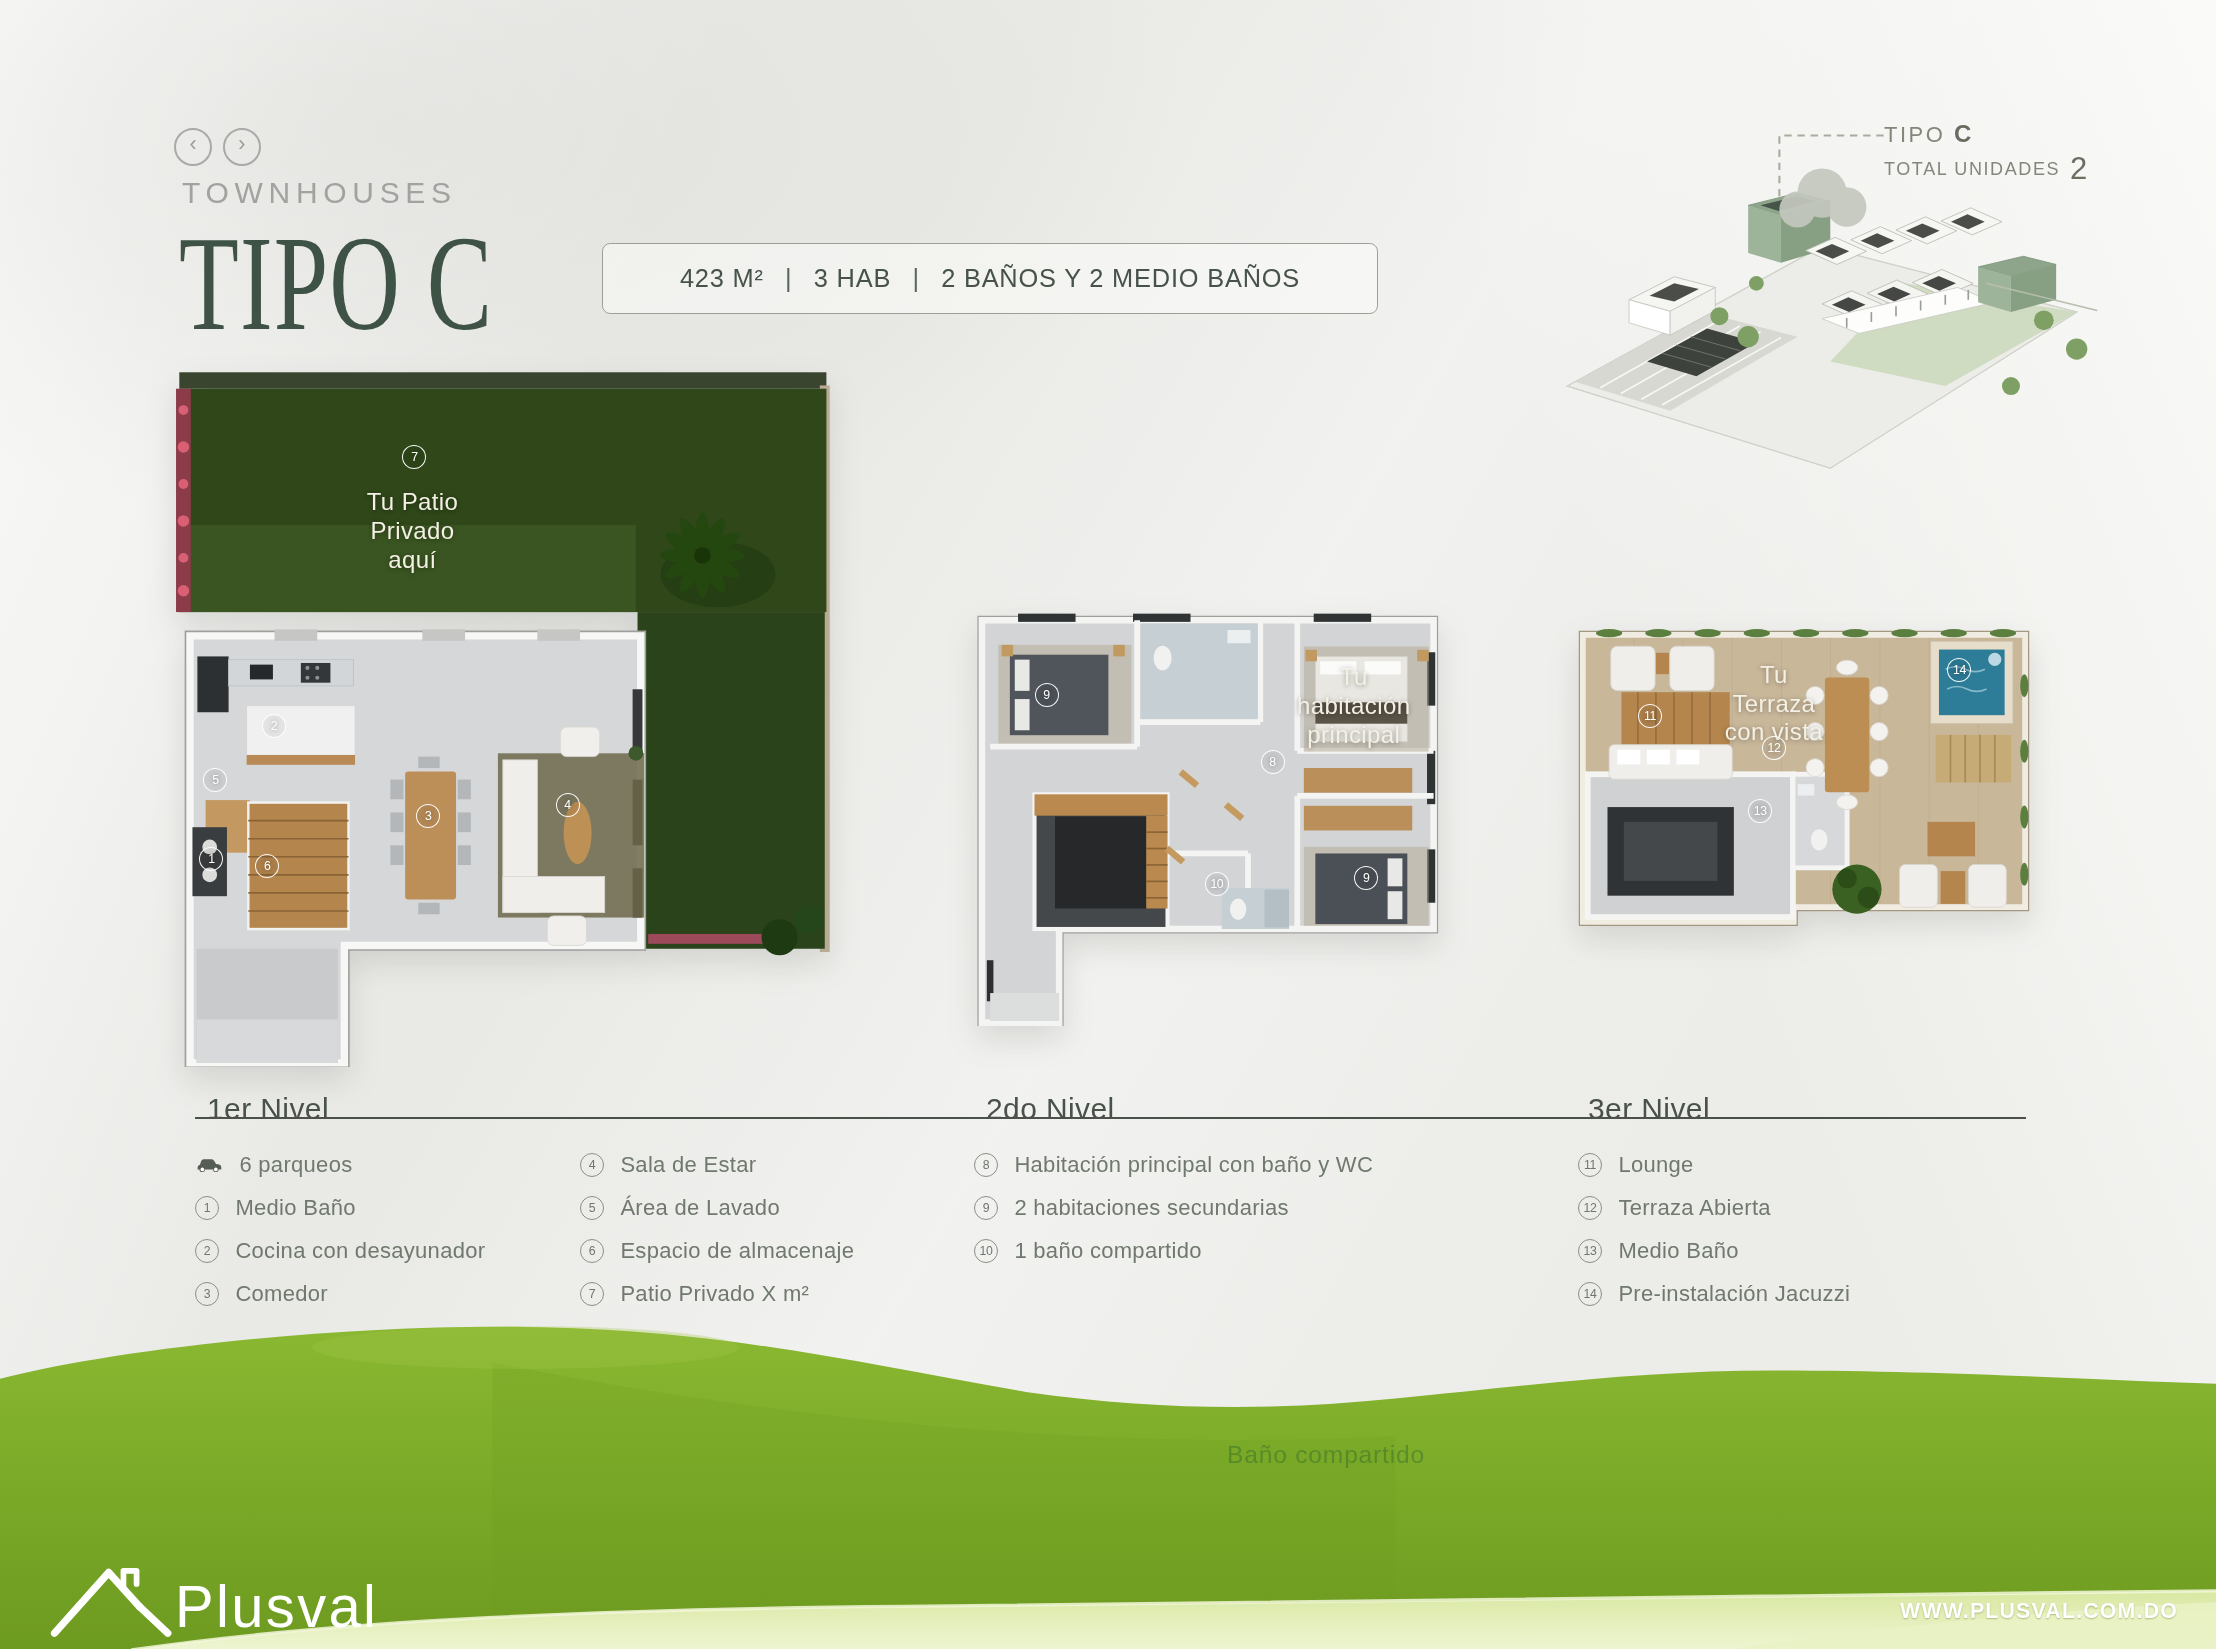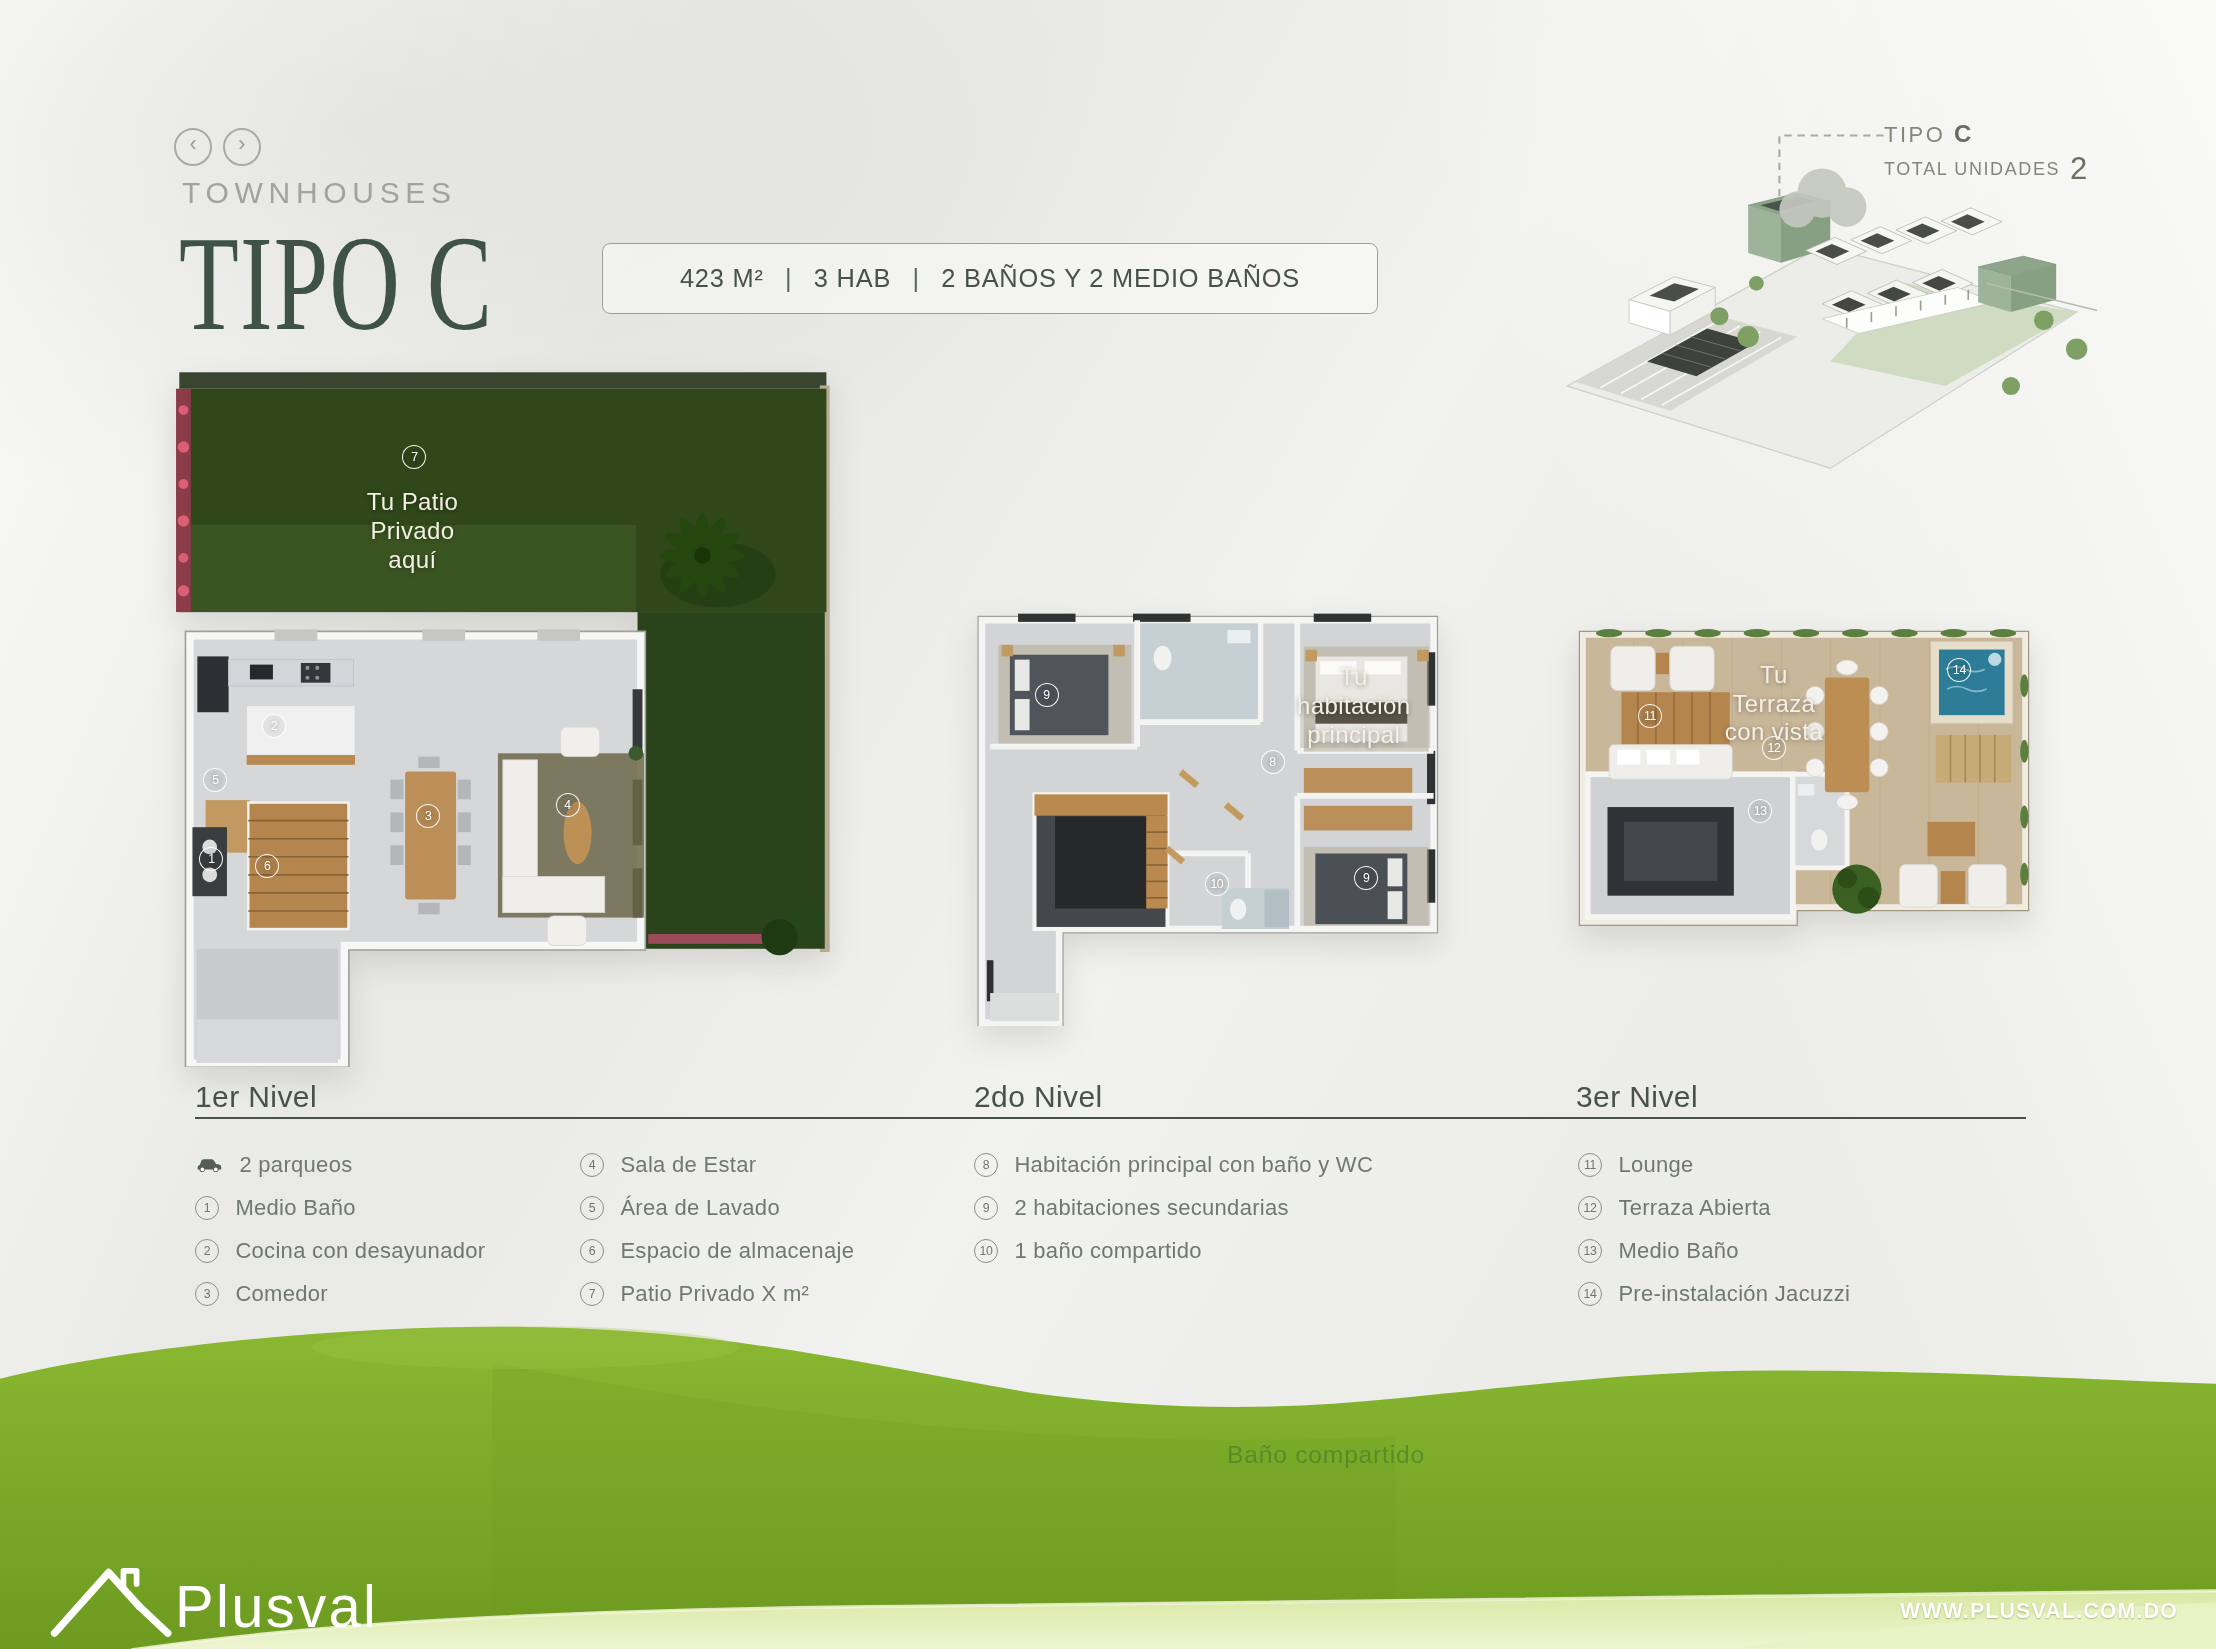--- a/index.html
+++ b/index.html
@@ -38,21 +38,21 @@
   .plan2{left:977px;top:607px;width:464px;height:419px;}
   .plan3{left:1576px;top:620px;width:456px;height:320px;}
   .pmark{position:absolute;width:22px;height:22px;border:1.2px solid rgba(255,255,255,.95);border-radius:50%;
     color:#fff;display:flex;align-items:center;justify-content:center;font-size:12.3px;letter-spacing:-0.4px;
     transform:translate(-50%,-50%);background:rgba(0,0,0,.05);text-shadow:0 0 4.1px rgba(0,0,0,.35);}
   .plabel{position:absolute;transform:translate(-50%,-50%);white-space:pre-line;text-align:center;color:#f4f0e4;
     line-height:1.2;letter-spacing:0.4px;text-shadow:0 0.8px 5.7px rgba(0,0,0,.38);}
   .plan1 .plabel{font-size:24px;}
   .plan2 .plabel,.plan3 .plabel{font-size:24px;}
   
-  .nivel-heading{position:absolute;top:1080px;margin:0;font-size:30px;font-weight:500;color:#49524a;letter-spacing:0.4px;}
+  .nivel-heading{position:absolute;top:1080px;margin:12px;font-size:30px;font-weight:500;color:#49524a;letter-spacing:0.4px;}
   .rule{position:absolute;left:195px;top:1117px;width:1831px;height:1.6px;background:#4a504a;}
   .llist{position:absolute;top:1143px;margin:0;padding:0;list-style:none;}
   .llist li{display:flex;align-items:center;gap:16.4px;height:43px;}
   .lmark{flex:0 0 auto;width:22px;height:22px;border:1.2px solid #8a9184;border-radius:50%;color:#6e776c;
     display:flex;align-items:center;justify-content:center;font-size:12.3px;letter-spacing:-0.4px;}
   .lmark.car{border:none;width:28px;height:19.7px;color:#565d54;}
   .lmark.car svg{width:28px;height:19.7px;display:block;}
   .llabel{font-size:22px;color:#70796d;letter-spacing:0.3px;}
   
   .hills{position:absolute;left:0;top:1313px;width:2216px;height:337px;}
@@ -510,21 +510,21 @@
   <ul class="llist" style="left:195px">
 
   <li>
         <span class="lmark car">
   <svg viewBox="0 0 32 22">
     <path d="M3 14 q0 -2.6 2.6 -3.1 l1.5 -4.2 Q7.8 4.6 9.9 4.6 h8.6 q2.1 0 3.3 1.7 l2.3 3.6 3.4 .7 q2.5 .5 2.5 3 v2.6 h-3.1 a3.1 3.1 0 0 1 -6.2 0 h-9.4 a3.1 3.1 0 0 1 -6.2 0 H3 Z" fill="currentColor"></path>
     <circle cx="8.4" cy="16.2" r="2.1" fill="#fff"></circle>
     <circle cx="23.8" cy="16.2" r="2.1" fill="#fff"></circle>
   </svg>
 </span>
-        <span class="llabel">2 parqueos</span>
+        <span class="llabel">6 parqueos</span>
       </li>
       <li>
         <span class="lmark">1</span>
         <span class="llabel">Medio Baño</span>
       </li>
       <li>
         <span class="lmark">2</span>
         <span class="llabel">Cocina con desayunador</span>
       </li>
       <li>

